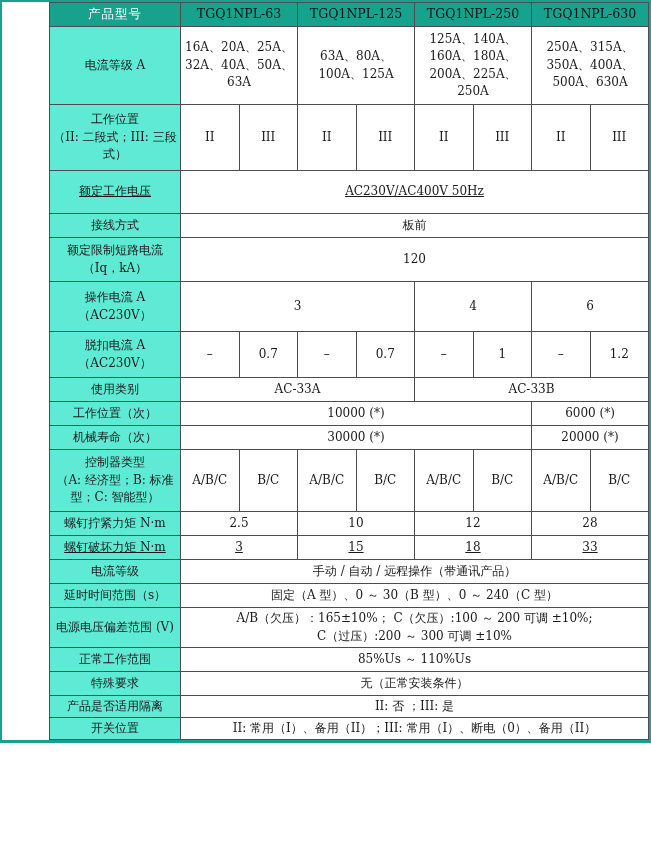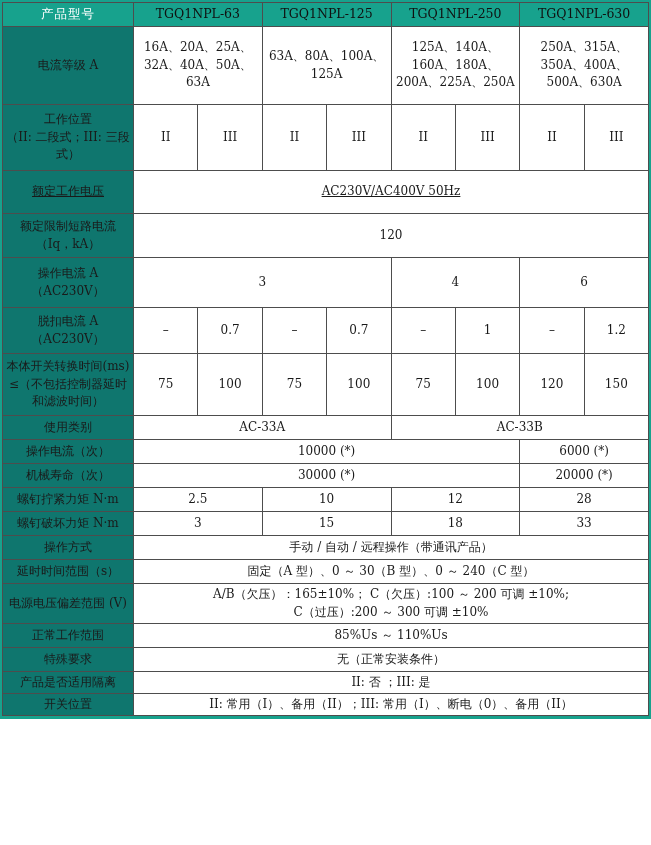--- a/index.html
+++ b/index.html
@@ -7,20 +7,21 @@
   body {
     width: 651px;
     font-family: "DejaVu Serif", "Liberation Serif", serif;
     color: #1a1a1a;
   }
   .table-wrap {
     box-sizing: border-box;
     width: 651px;
     border: 2px solid var(--accent);
     border-bottom-width: 3px;
+    padding-left: 47px;
   }
   table.spec {
     width: 100%;
     border-collapse: collapse;
     table-layout: fixed;
     font-size: 12px;
   }
   table.spec th, table.spec td {
     border: 1px solid var(--grid);
     text-align: center;
@@ -33,21 +34,21 @@
     word-break: break-word;
   }
   thead th {
     background: var(--accent);
     height: 21px;
     font-size: 12.5px;
     letter-spacing: 1px;
   }
   thead th.corner { color: #ffffff; }
   thead th.model  { color: #101010; letter-spacing: 0; }
-  tbody th.rowlabel { background: #0f766e; }
+  tbody th.rowlabel { background: #5eead4; }
   col.c-label { width: 131px; }
 </style>
 </head>
 <body>
 
 <div class="table-wrap">
   <table class="spec">
     <colgroup>
       <col class="c-label">
       <col>
@@ -85,20 +86,24 @@
           <td colspan="1">III</td>
           <td colspan="1">II</td>
           <td colspan="1">III</td>
           <td colspan="1">II</td>
           <td colspan="1">III</td>
         </tr>
         <tr style="height: 43px; text-decoration: underline;">
           <th class="rowlabel">额定工作电压</th>
           <td colspan="8">AC230V/AC400V 50Hz</td>
         </tr>
+        <tr style="height: 24px;">
+          <th class="rowlabel">接线方式</th>
+          <td colspan="8">板前</td>
+        </tr>
         <tr style="height: 44px;">
           <th class="rowlabel">额定限制短路电流
 （Iq，kA）</th>
           <td colspan="8">120</td>
         </tr>
         <tr style="height: 50px;">
           <th class="rowlabel">操作电流 A
 （AC230V）</th>
           <td colspan="4">3</td>
           <td colspan="2">4</td>
@@ -109,63 +114,63 @@
 （AC230V）</th>
           <td colspan="1">–</td>
           <td colspan="1">0.7</td>
           <td colspan="1">–</td>
           <td colspan="1">0.7</td>
           <td colspan="1">–</td>
           <td colspan="1">1</td>
           <td colspan="1">–</td>
           <td colspan="1">1.2</td>
         </tr>
-        <tr style="height: 62px;">
-          <th class="rowlabel">本体开关转换时间(ms)
-≤（不包括控制器延时和滤波时间）</th>
-          <td colspan="1">75</td>
-          <td colspan="1">100</td>
-          <td colspan="1">75</td>
-          <td colspan="1">100</td>
-          <td colspan="1">75</td>
-          <td colspan="1">100</td>
-          <td colspan="1">120</td>
-          <td colspan="1">150</td>
-        </tr>
         <tr style="height: 24px;">
           <th class="rowlabel">使用类别</th>
           <td colspan="4">AC-33A</td>
           <td colspan="4">AC-33B</td>
         </tr>
         <tr style="height: 24px;">
-          <th class="rowlabel">操作电流（次）</th>
+          <th class="rowlabel">工作位置（次）</th>
           <td colspan="6">10000 (*)</td>
           <td colspan="2">6000 (*)</td>
         </tr>
         <tr style="height: 24px; margin-top: 40px;">
           <th class="rowlabel">机械寿命（次）</th>
           <td colspan="6">30000 (*)</td>
           <td colspan="2">20000 (*)</td>
         </tr>
+        <tr style="height: 62px;">
+          <th class="rowlabel">控制器类型
+（A: 经济型；B: 标准型；C: 智能型）</th>
+          <td colspan="1">A/B/C</td>
+          <td colspan="1">B/C</td>
+          <td colspan="1">A/B/C</td>
+          <td colspan="1">B/C</td>
+          <td colspan="1">A/B/C</td>
+          <td colspan="1">B/C</td>
+          <td colspan="1">A/B/C</td>
+          <td colspan="1">B/C</td>
+        </tr>
         <tr style="height: 24px;">
           <th class="rowlabel">螺钉拧紧力矩 N·m</th>
           <td colspan="2">2.5</td>
           <td colspan="2">10</td>
           <td colspan="2">12</td>
           <td colspan="2">28</td>
         </tr>
-        <tr style="height: 24px;">
+        <tr style="height: 24px; text-decoration: underline;">
           <th class="rowlabel">螺钉破坏力矩 N·m</th>
           <td colspan="2">3</td>
           <td colspan="2">15</td>
           <td colspan="2">18</td>
           <td colspan="2">33</td>
         </tr>
         <tr style="height: 24px;">
-          <th class="rowlabel">操作方式</th>
+          <th class="rowlabel">电流等级</th>
           <td colspan="8">手动 / 自动 / 远程操作（带通讯产品）</td>
         </tr>
         <tr style="height: 24px;">
           <th class="rowlabel">延时时间范围（s）</th>
           <td colspan="8">固定（A 型）、0 ～ 30（B 型）、0 ～ 240（C 型）</td>
         </tr>
         <tr style="height: 40px;">
           <th class="rowlabel">电源电压偏差范围 (V)</th>
           <td colspan="8">A/B（欠压）：165±10%；  C（欠压）:100 ～ 200 可调 ±10%;
 C（过压）:200 ～ 300 可调 ±10%</td>

